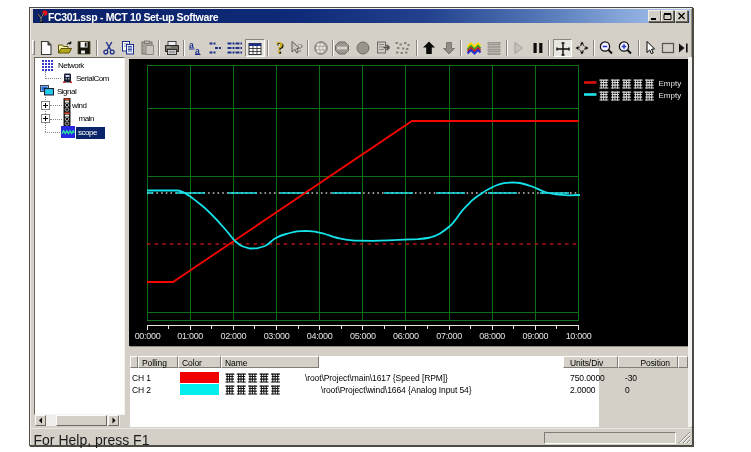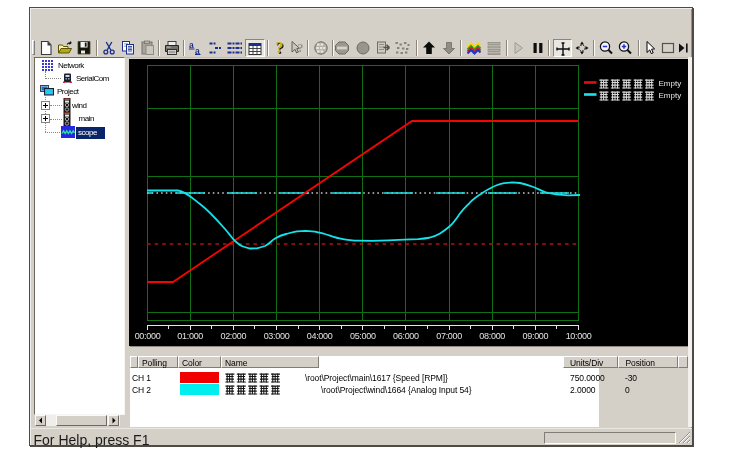--- a/index.html
+++ b/index.html
@@ -44,20 +44,43 @@
 #hsb{position:absolute;left:5px;top:407px;width:85px;height:11px;background:#f0eeea;}
 .sbtn{position:absolute;top:0;width:11px;height:11px;background:#d4d0c8;border:1px solid;border-color:#fbfaf7 #6e6a63 #6e6a63 #fbfaf7;}
 .sbtn svg{display:block;}
 
 #status{position:absolute;left:1px;top:420px;width:661px;height:17px;background:#d4d0c8;border-top:1px solid #e9e7e2;}
 #status .txt{position:absolute;left:2.5px;top:3px;font-size:14px;color:#1a1a1a;}
 #sunk{position:absolute;left:513px;top:3px;width:132px;height:12px;border:1px solid;border-color:#807d76 #fff #fff #807d76;}
 </style></head>
 <body>
 <div id="win">
+  <div id="title">
+    <svg class="abs" style="left:3px;top:1px" width="13" height="13" viewBox="0 0 13 13">
+      <circle cx="8.8" cy="2.9" r="2.6" fill="#e11"></circle>
+      <path d="M2 4 L5 8 L5 12 M8 3 L5 8 M4 12 L7 12" stroke="#000" stroke-width="1.6" fill="none"></path>
+      <path d="M2 4 L5 8 L5 12 M8 3 L5 8" stroke="#cfcfcf" stroke-width="0.7" fill="none"></path>
+    </svg>
+    <span class="txt">FC301.ssp - MCT 10 Set-up Software</span>
+    <div class="tbtn" style="left:615px;">
+        <svg width="11" height="10">
+          <path d="M2 8 L7 8" stroke="#000" stroke-width="2"></path>
+        </svg>
+      </div>
+    <div class="tbtn" style="left:628px;">
+        <svg width="11" height="10">
+          <path d="M2 2.5 H9 M2 3.5 H9 V8.5 H2 Z" stroke="#000" stroke-width="1" fill="none"></path>
+        </svg>
+      </div>
+    <div class="tbtn" style="left:642px;">
+        <svg width="11" height="10">
+          <path d="M2.5 2 L8.5 8 M8.5 2 L2.5 8" stroke="#000" stroke-width="1.4"></path>
+        </svg>
+      </div>
+  </div>
   <div id="tbar">
     <div class="grip"></div>
     <div class="ticon" style="left:4px">
         <svg width="18" height="18">
           <path d="M4.5 2.5 h6.5 l3 3.5 v9.5 h-9.5 z" fill="#fff" stroke="#3a3a3a" stroke-width="1.1"></path>
           <path d="M10.5 2.5 l3.5 4 h-3.5 z" fill="#3a3a3a"></path>
         </svg>
       </div>
     <div class="ticon" style="left:22.5px">
         <svg width="18" height="18">
@@ -332,21 +355,21 @@
         <rect x="0" y="8.5" width="2" height="1.5" fill="#d22"></rect>
         <rect x="7" y="8.5" width="2" height="1.5" fill="#d22"></rect>
       </svg>
     <span class="trow" style="left:41px;top:16px">SerialCom</span>
     <svg class="abs" style="left:5px;top:27px" width="14" height="11">
         <rect x="0.5" y="0.5" width="8" height="6" fill="#b8d4f0" stroke="#345"></rect>
         <rect x="1.5" y="1.5" width="6" height="4" fill="#2a6ad4"></rect>
         <rect x="4.5" y="3.5" width="9" height="6.5" fill="#5a8ede" stroke="#123"></rect>
         <rect x="5.5" y="4.5" width="7" height="4.5" fill="#19d0e8"></rect>
       </svg>
-    <span class="trow" style="left:22px;top:29px">Project</span>
+    <span class="trow" style="left:22px;top:29px">Signal</span>
     <svg class="abs" style="left:5.5px;top:42.5px" width="9" height="9">
         <rect x="0.5" y="0.5" width="8" height="8" fill="#fff" stroke="#848484"></rect>
         <path d="M2 4.5 h5 M4.5 2 v5" stroke="#000" stroke-width="1"></path>
       </svg>
     <svg class="abs" style="left:28px;top:40px" width="8" height="14">
         <rect x="0.5" y="0" width="7" height="14" fill="#161616"></rect>
         <rect x="1.5" y="0.5" width="5" height="1.6" fill="#d42"></rect>
         <rect x="2" y="2.6" width="4" height="2" fill="#e8e8e8"></rect>
         <circle cx="4" cy="7" r="1.7" fill="none" stroke="#aaa" stroke-width="1"></circle>
         <circle cx="4" cy="11.5" r="1.7" fill="none" stroke="#aaa" stroke-width="1"></circle>
@@ -450,21 +473,21 @@
     <span class="abs" style="left:529.5px;top:20px;color:#e4e4e4;font-size:8px;">Empty</span>
     <span class="abs" style="left:529.5px;top:32px;color:#e4e4e4;font-size:8px;">Empty</span>
   </div>
   <div id="split2"></div>
   <div id="tablewrap">
     <div class="hcell" style="left:0;width:8px"></div>
     <div class="hcell" style="left:8px;width:40px">Polling</div>
     <div class="hcell" style="left:48px;width:43px">Color</div>
     <div class="hcell" style="left:91px;width:98px">Name</div>
     <div class="hcell" style="left:433px;width:54.5px;padding-left:6px">Units/Div</div>
-    <div class="hcell" style="left:487.5px;width:60px;padding-left:7px">Position</div>
+    <div class="hcell" style="left:487.5px;width:60px;padding-left:22px">Position</div>
     <div class="hcell" style="left:547.5px;width:10.5px"></div>
     <span class="tcell" style="left:2px;top:17px">CH 1</span>
     <div class="abs" style="left:50px;top:15.5px;width:39px;height:11px;background:#f00000"></div>
     <svg class="abs" style="left:94.5px;top:16.5px" width="58" height="10" viewBox="0 0 58 10">
         <use href="#cjk5" style="color:#141414"></use>
       </svg>
     <span class="tcell" style="left:175px;top:16.5px">\root\Project\main\1617 {Speed [RPM]}</span>
     <span class="tcell" style="left:440px;top:16.5px">750.0000</span>
     <span class="tcell" style="left:495px;top:16.5px">-30</span>
     <span class="tcell" style="left:2px;top:28.5px">CH 2</span>

